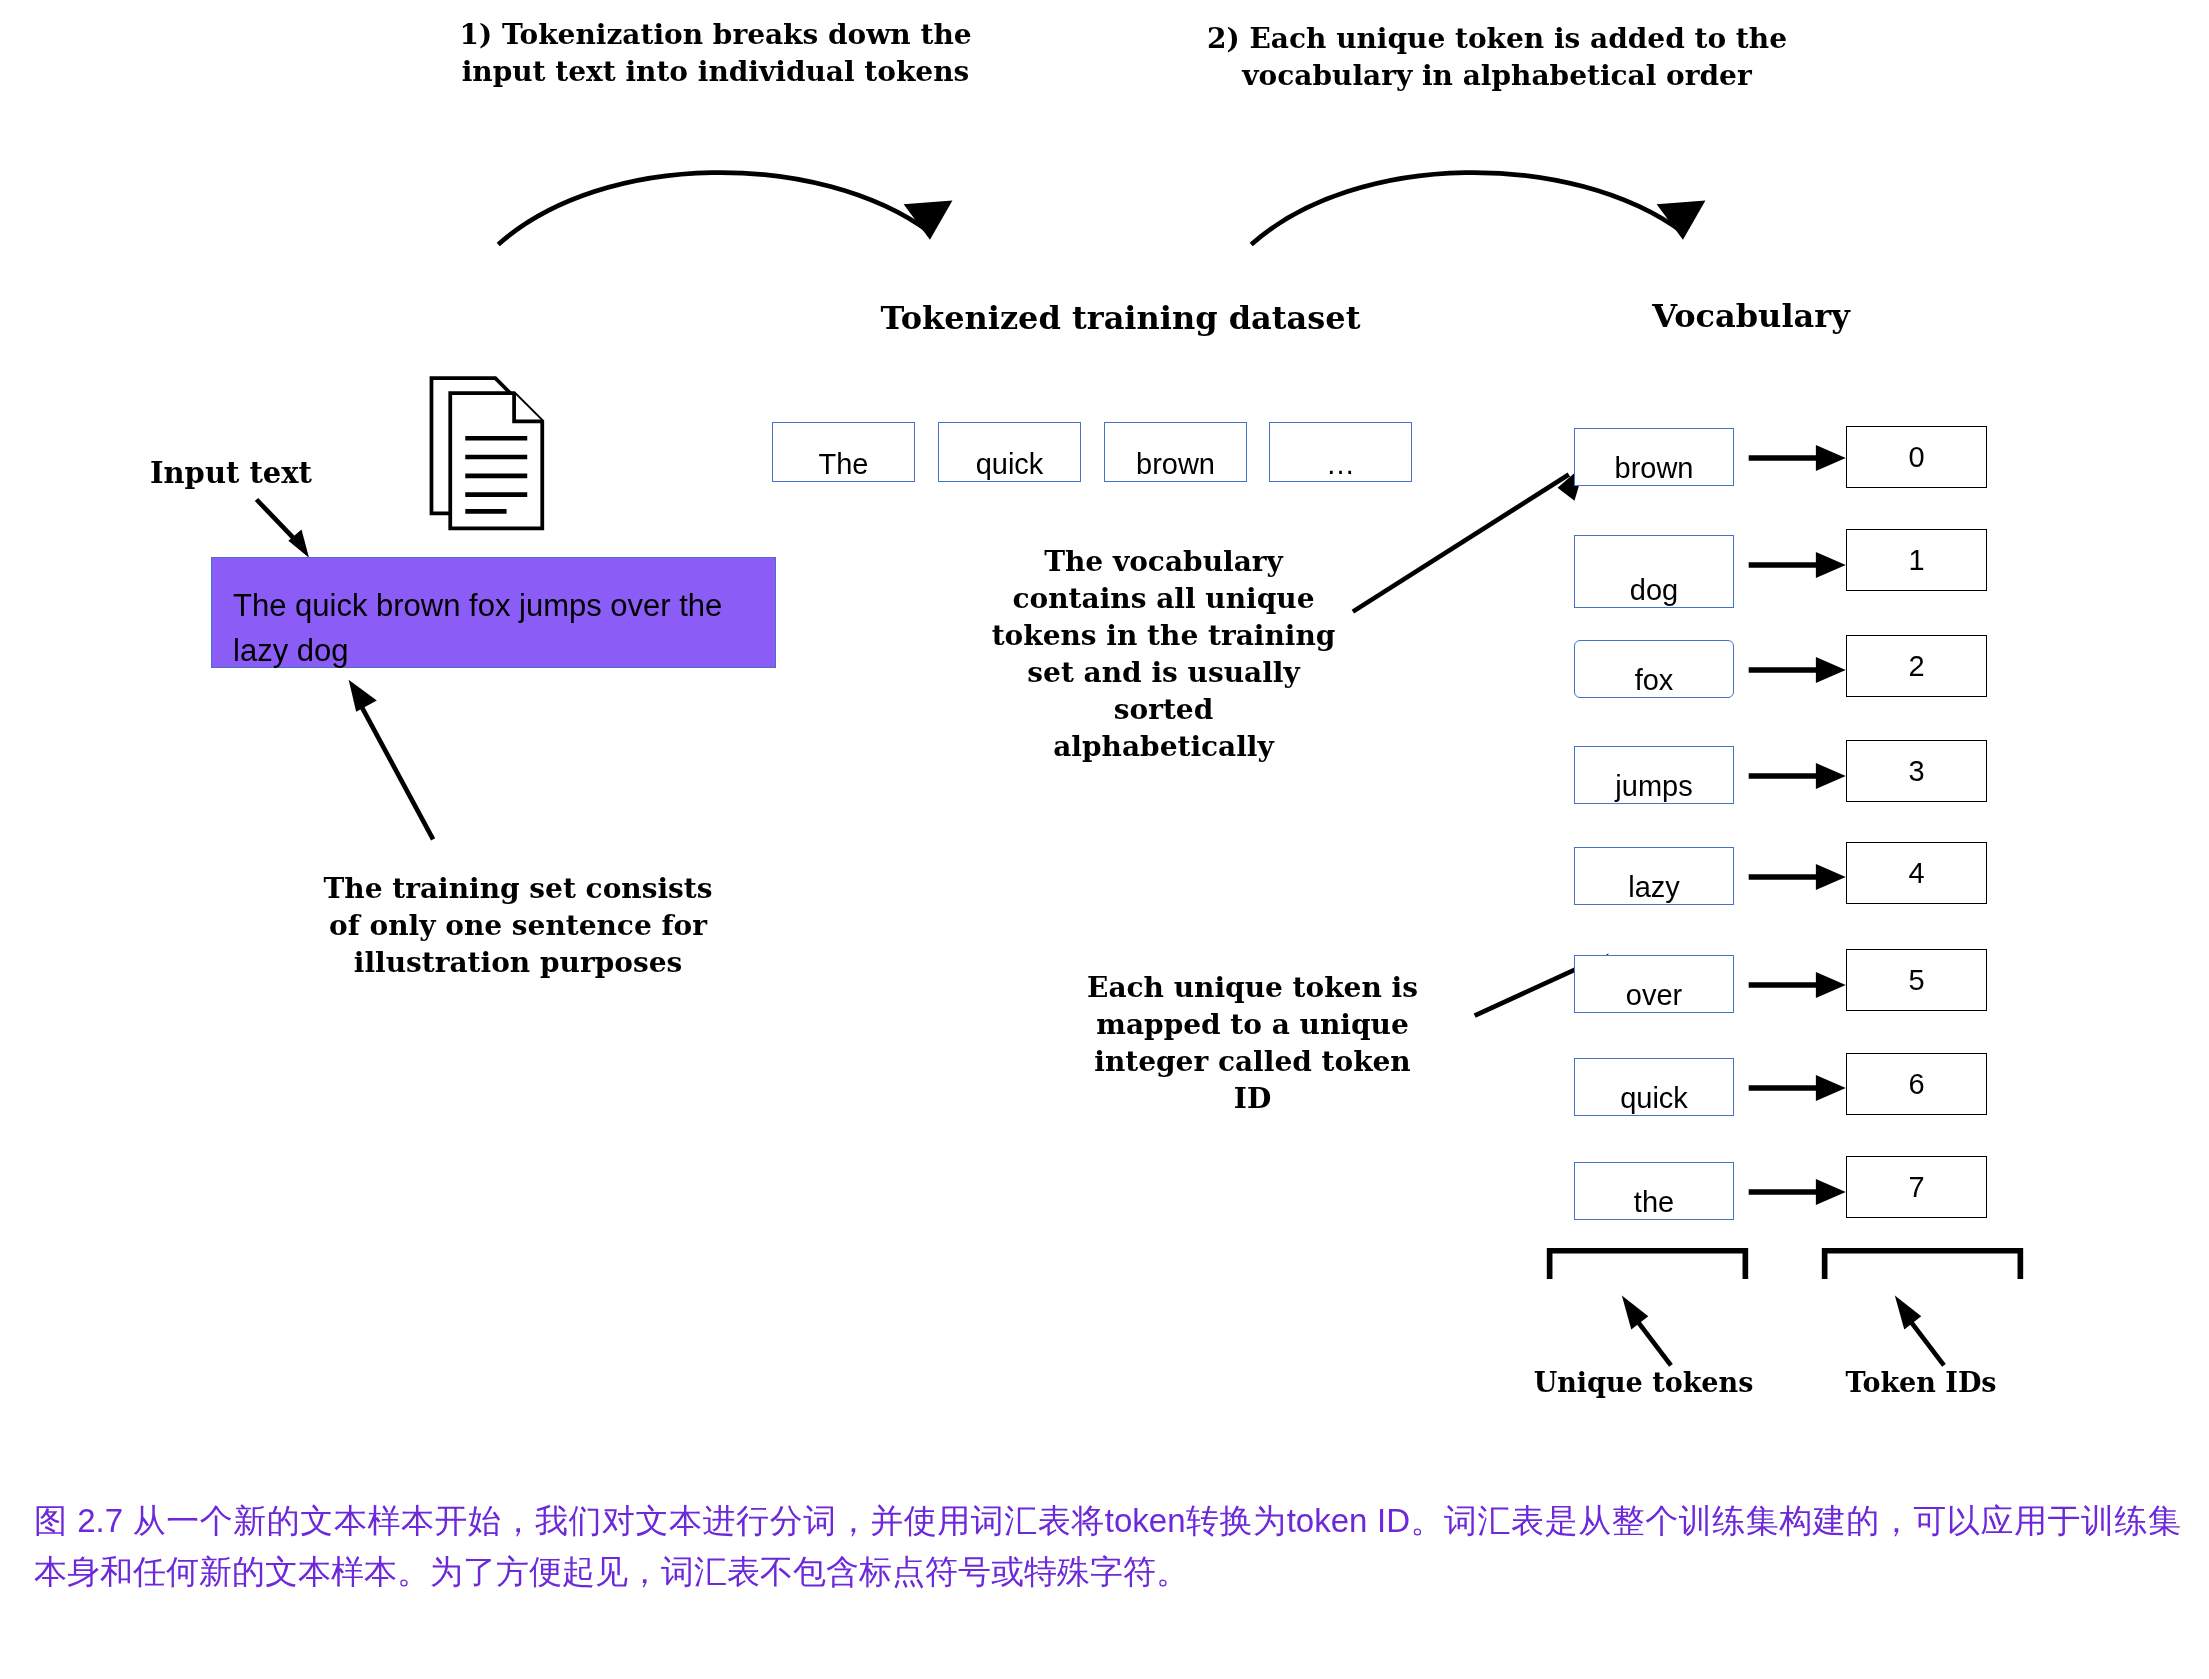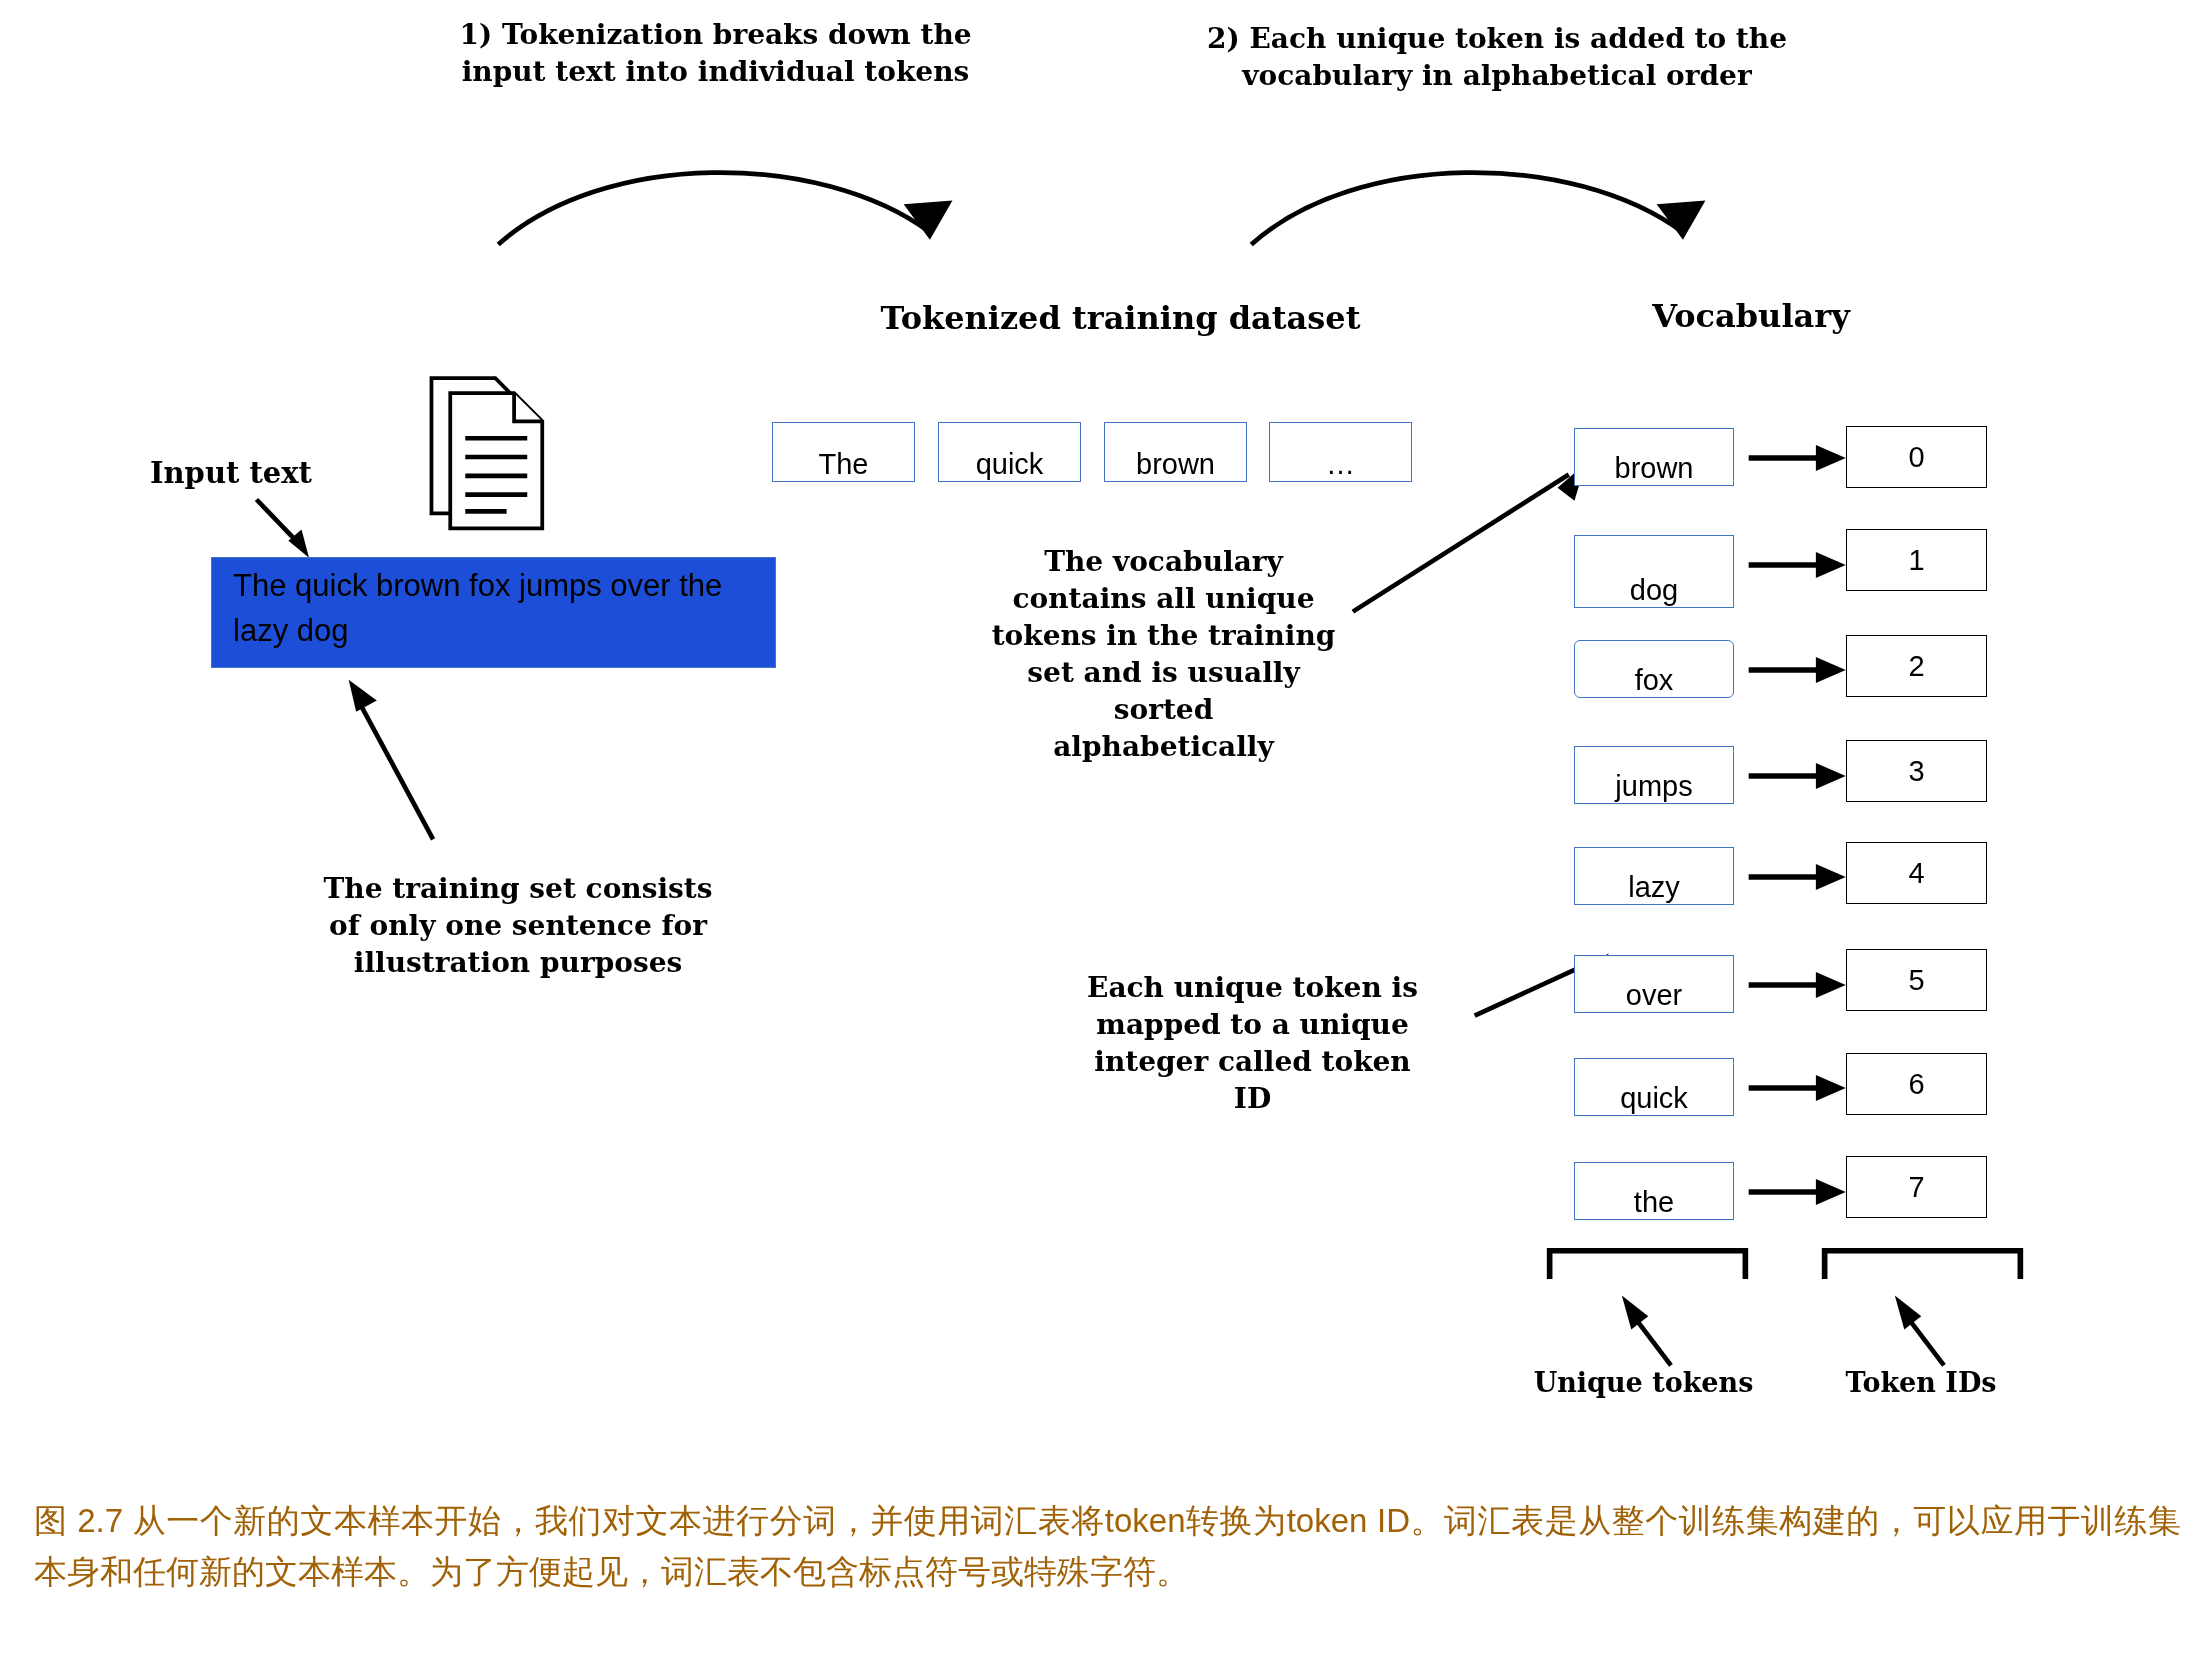--- a/index.html
+++ b/index.html
@@ -57,35 +57,35 @@
     box-sizing: border-box;
     display: flex;
     align-items: center;
     justify-content: center;
     font-family: "Liberation Sans", sans-serif;
     font-size: 29px;
     color: #000;
   }
   .input-box {
     border: 1.9px solid #4472c4;
-    background: #1d4ed8;
+    background: #8b5cf6;
     box-sizing: border-box;
-    padding: 6px 21px;
+    padding: 26px 21px;
     font-family: "Liberation Sans", sans-serif;
     font-size: 31px;
     line-height: 1.45;
     color: #000;
   }
 
   
   .caption {
     font-family: "Liberation Sans", sans-serif;
     font-size: 33px;
     line-height: 1.55;
-    color: #a16207;
+    color: #6d28d9;
     text-align: justify;
   }
 
   svg { overflow: visible; }
 </style>
 </head>
 <body>
 
 <div id="page">
 

